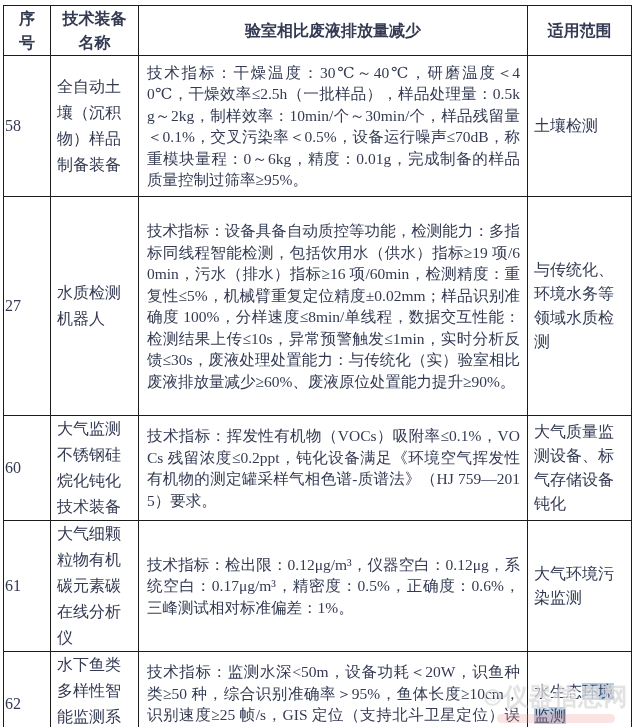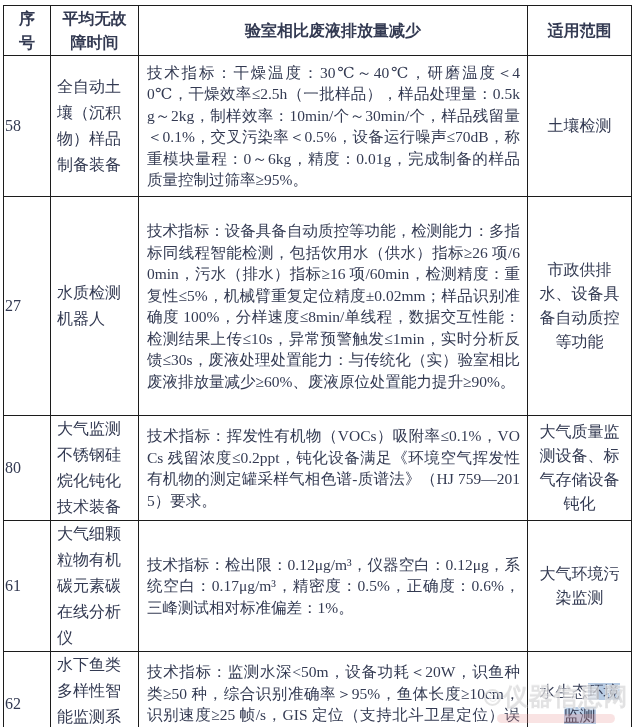--- a/index.html
+++ b/index.html
@@ -52,21 +52,21 @@
   }
   td.cell-tech {
     font-size: 15.5px;
     line-height: 21.5px;
     text-align: justify;
     text-justify: inter-character;
     padding: 4px 7px 4px 8px;
     word-break: break-all;
   }
   td.cell-scope {
-    text-align: center;
+    text-align: left;
     font-size: 16px;
     line-height: 24px;
     padding: 0 6px;
     word-break: break-all;
   }
   .hl {
     background: #b7cbe3;
   }
   .watermark {
     position: absolute;
@@ -125,38 +125,38 @@
   <table class="doc-table">
     <colgroup>
       <col style="width:47px">
       <col style="width:88px">
       <col style="width:389px">
       <col style="width:104px">
     </colgroup>
     <tbody>
         <tr style="height:50px">
       <th class="hdr hdr-no">序号</th>
-      <th class="hdr hdr-name">平均无故障时间</th>
+      <th class="hdr hdr-name">技术装备名称</th>
       <th class="hdr">验室相比废液排放量减少</th>
       <th class="hdr">适用范围</th>
     </tr>
     <tr style="height:141px">
       <td class="cell-no">58</td>
       <td class="cell-name">全自动土壤（沉积物）样品制备装备</td>
       <td class="cell-tech">技术指标：干燥温度：30℃～40℃，研磨温度＜40℃，干燥效率≤2.5h（一批样品），样品处理量：0.5kg～2kg，制样效率：10min/个～30min/个，样品残留量＜0.1%，交叉污染率＜0.5%，设备运行噪声≤70dB，称重模块量程：0～6kg，精度：0.01g，完成制备的样品质量控制过筛率≥95%。</td>
       <td class="cell-scope">土壤检测</td>
     </tr>
     <tr style="height:219px">
       <td class="cell-no">27</td>
       <td class="cell-name">水质检测机器人</td>
-      <td class="cell-tech">技术指标：设备具备自动质控等功能，检测能力：多指标同线程智能检测，包括饮用水（供水）指标≥26 项/60min，污水（排水）指标≥16 项/60min，检测精度：重复性≤5%，机械臂重复定位精度±0.02mm；样品识别准确度 100%，分样速度≤8min/单线程，数据交互性能：检测结果上传≤10s，异常预警触发≤1min，实时分析反馈≤30s，废液处理处置能力：与传统化（实）验室相比废液排放量减少≥60%、废液原位处置能力提升≥90%。</td>
-      <td class="cell-scope">市政供排水、设备具备自动质控等功能</td>
+      <td class="cell-tech">技术指标：设备具备自动质控等功能，检测能力：多指标同线程智能检测，包括饮用水（供水）指标≥19 项/60min，污水（排水）指标≥16 项/60min，检测精度：重复性≤5%，机械臂重复定位精度±0.02mm；样品识别准确度 100%，分样速度≤8min/单线程，数据交互性能：检测结果上传≤10s，异常预警触发≤1min，实时分析反馈≤30s，废液处理处置能力：与传统化（实）验室相比废液排放量减少≥60%、废液原位处置能力提升≥90%。</td>
+      <td class="cell-scope">与传统化、环境水务等领域水质检测</td>
     </tr>
     <tr style="height:90px">
-      <td class="cell-no">80</td>
+      <td class="cell-no">60</td>
       <td class="cell-name">大气监测不锈钢硅烷化钝化技术装备</td>
       <td class="cell-tech">技术指标：挥发性有机物（VOCs）吸附率≤0.1%，VOCs 残留浓度≤0.2ppt，钝化设备满足《环境空气挥发性有机物的测定罐采样气相色谱-质谱法》（HJ 759—2015）要求。</td>
       <td class="cell-scope">大气质量监测设备、标气存储设备钝化</td>
     </tr>
     <tr style="height:114px">
       <td class="cell-no">61</td>
       <td class="cell-name">大气细颗粒物有机碳元素碳在线分析仪</td>
       <td class="cell-tech">技术指标：检出限：0.12μg/m³，仪器空白：0.12μg，系统空白：0.17μg/m³，精密度：0.5%，正确度：0.6%，三峰测试相对标准偏差：1%。</td>
       <td class="cell-scope">大气环境污染监测</td>
     </tr>

